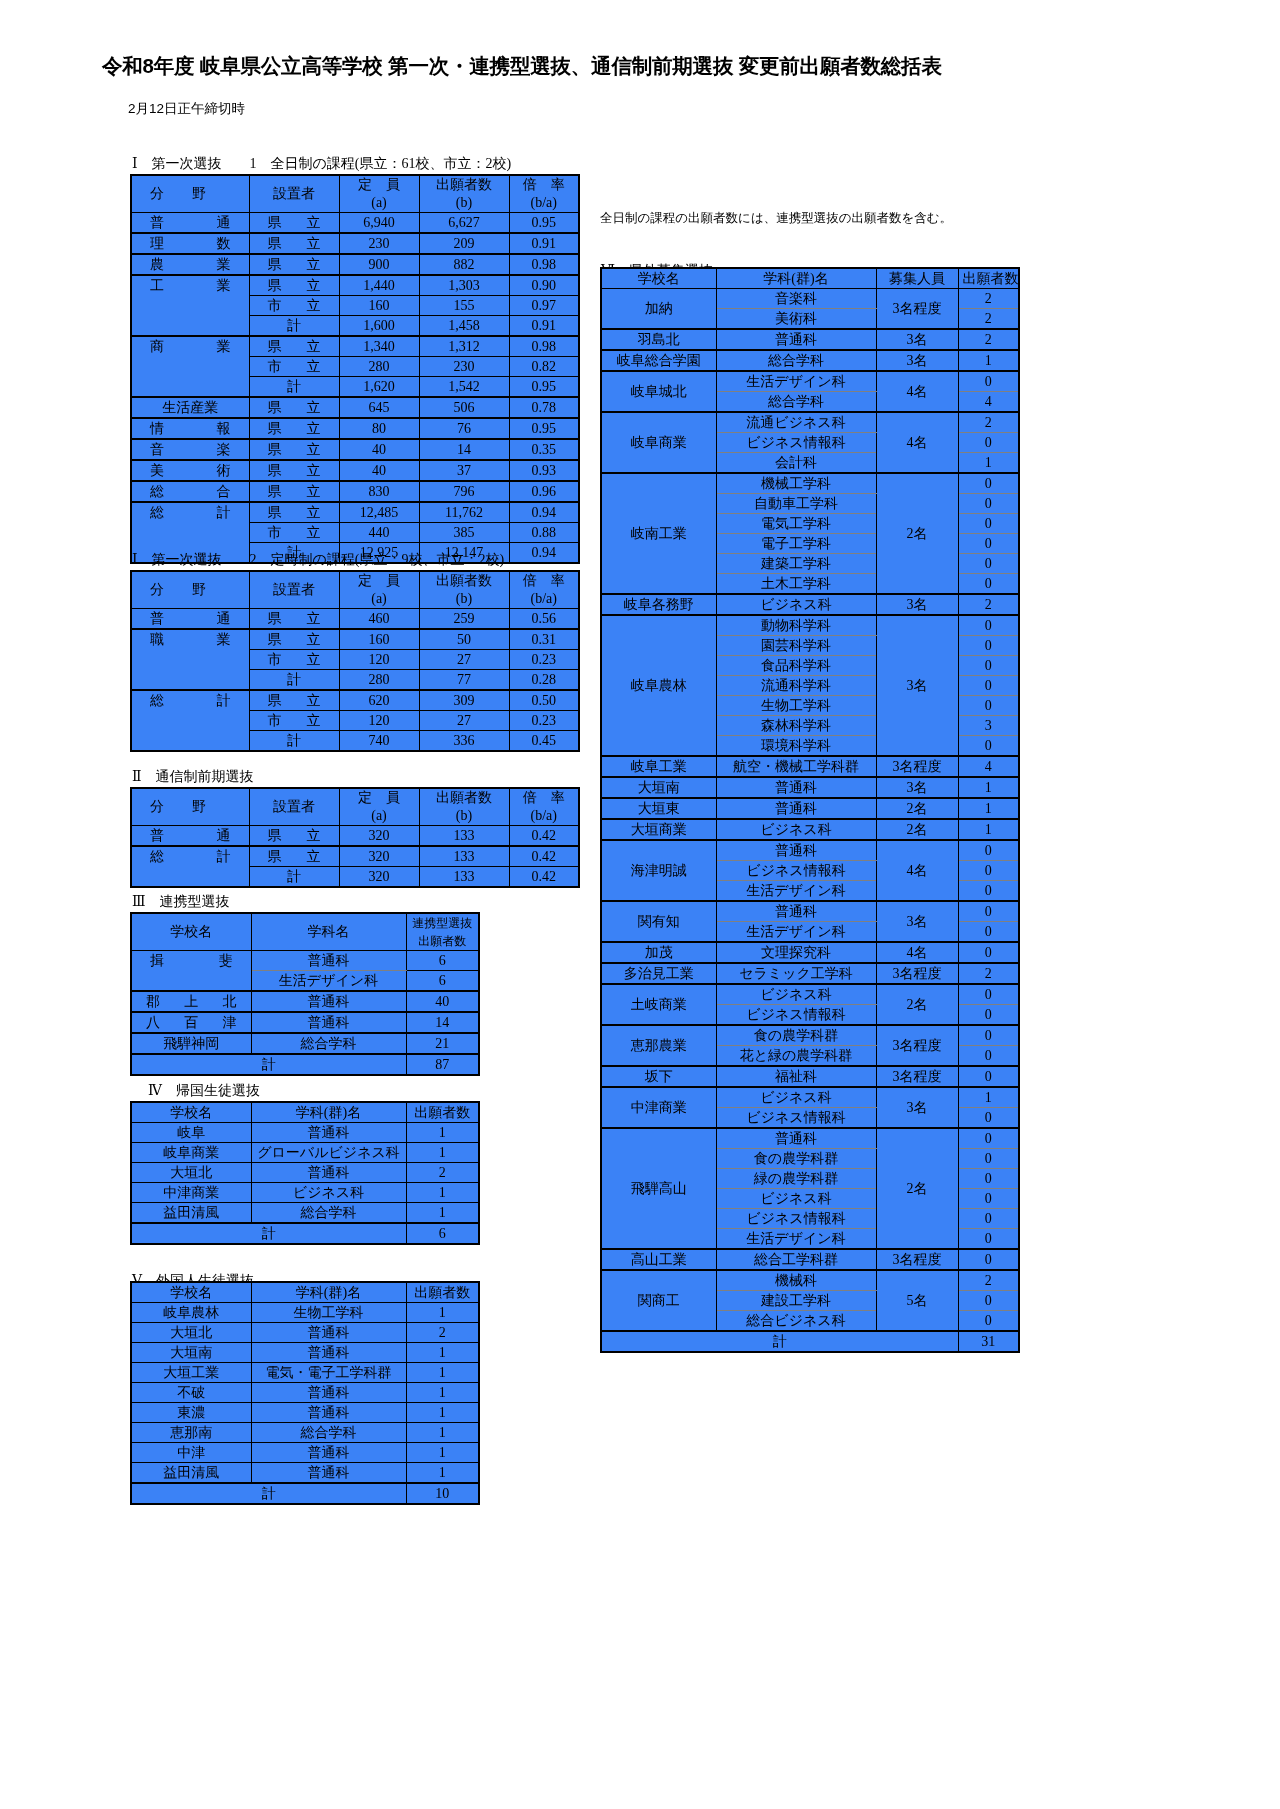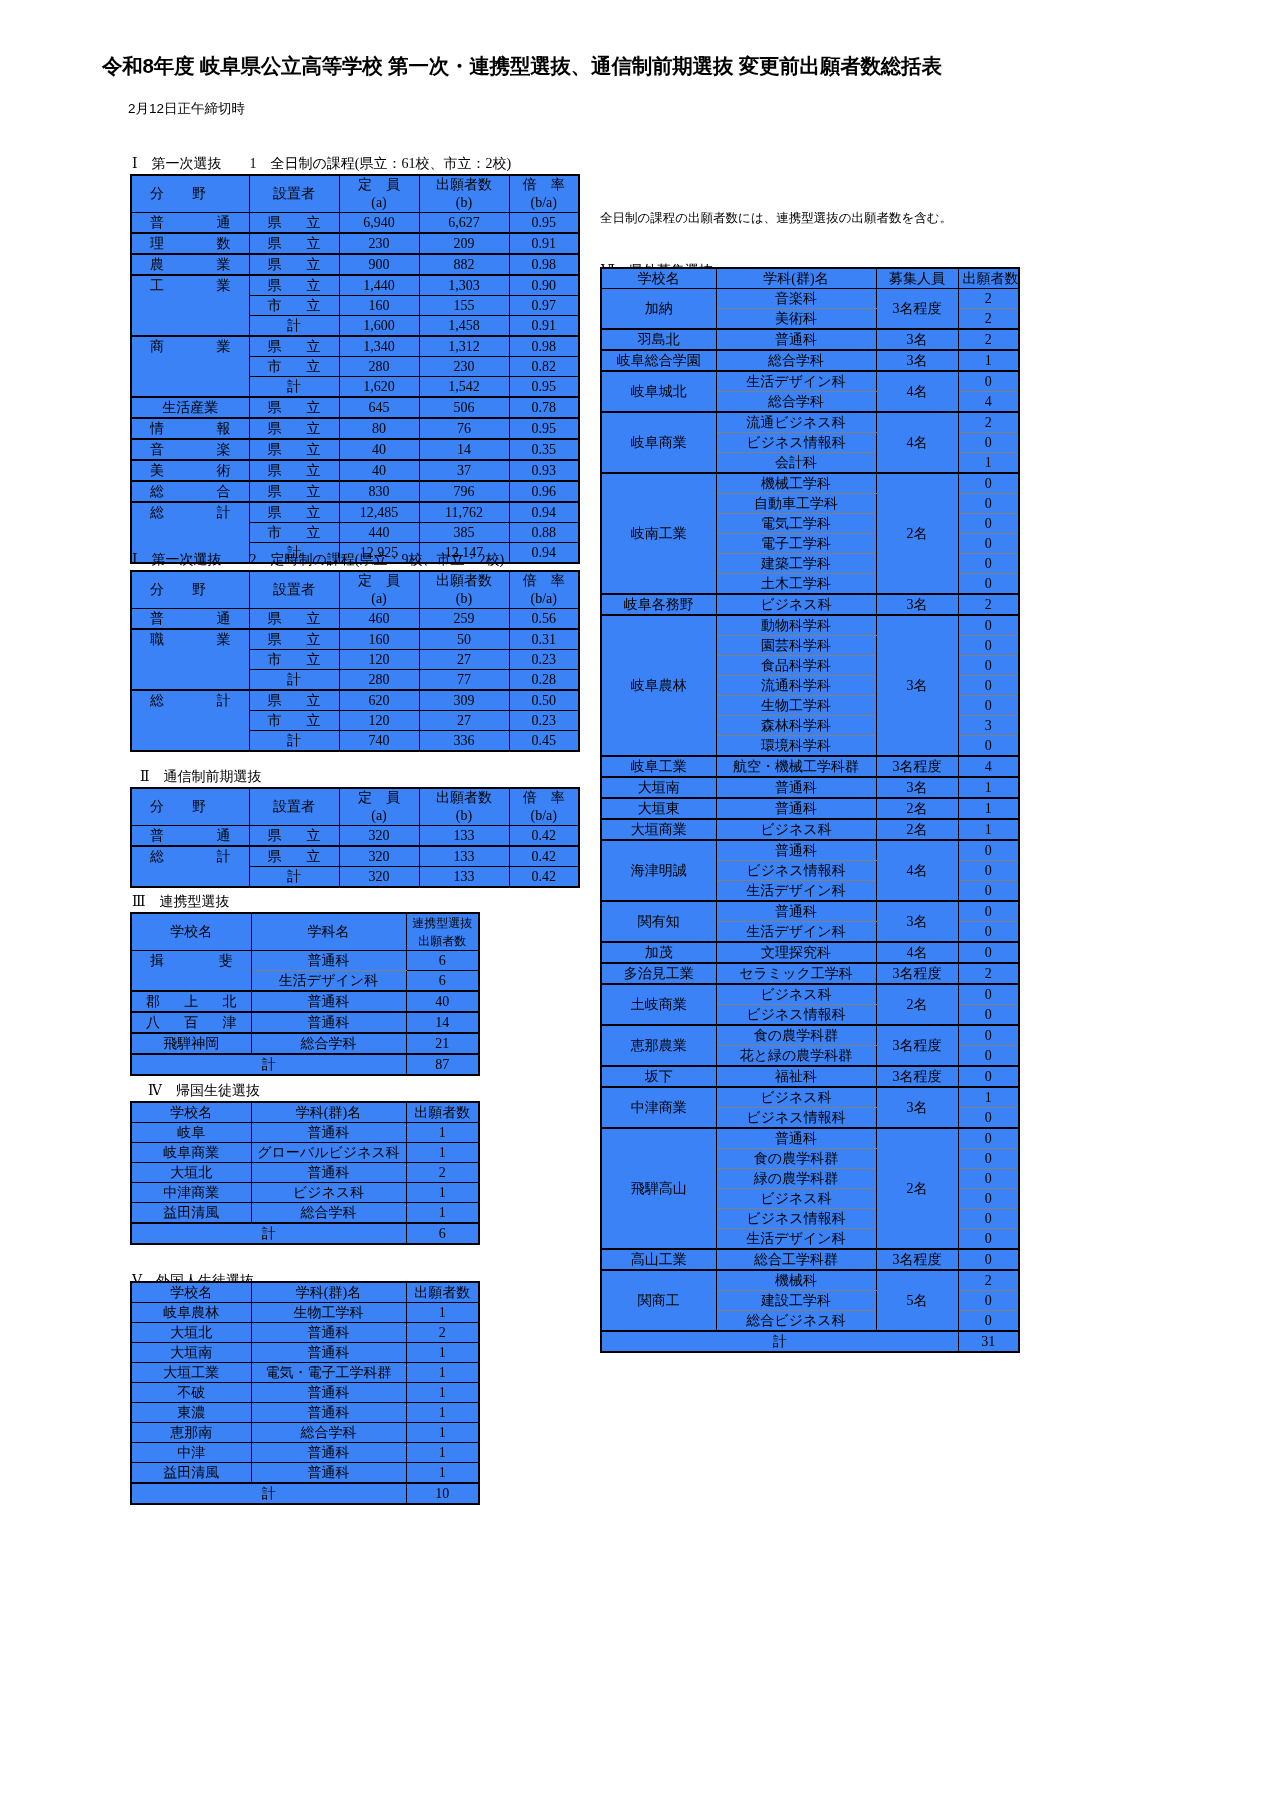--- a/index.html
+++ b/index.html
@@ -488,21 +488,21 @@
         <tr>
           <td class="no-top thick-bottom"></td>
           <td class="thick-bottom">計</td>
           <td class="num thick-bottom">740</td>
           <td class="num thick-bottom">336</td>
           <td class="num thick-bottom">0.45</td>
         </tr>
       </tbody>
   </table>
 
-  <div class="sec-label" style="left:132px; top:768px;margin-left:8px;">Ⅱ　通信制前期選抜</div>
+  <div class="sec-label" style="left:132px; top:768px;">Ⅱ　通信制前期選抜</div>
   <table class="grid" id="tbl3" style="left:130px; top:787px; width:448px;">
     <colgroup>
         <col style="width:118px">
         <col style="width:90px">
         <col style="width:80px">
         <col style="width:90px">
         <col style="width:70px">
       </colgroup>
     <thead>
       <tr>

